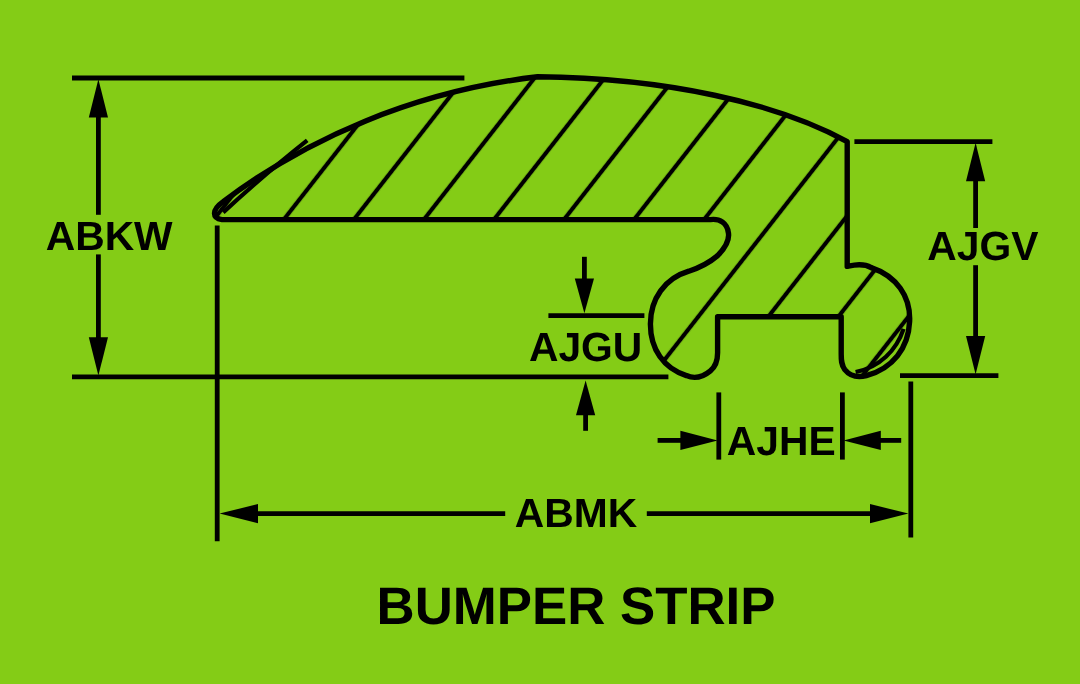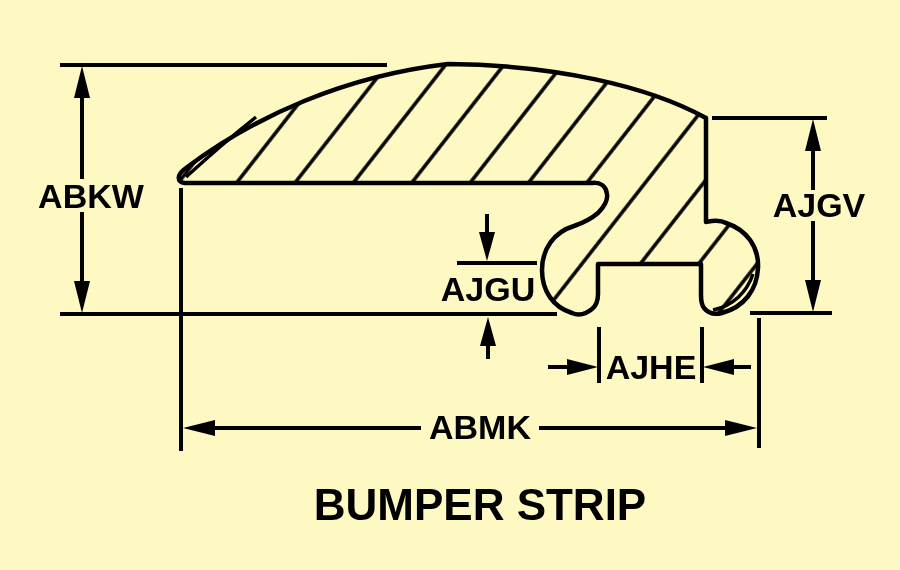--- a/index.html
+++ b/index.html
@@ -3,21 +3,21 @@
 <meta charset="utf-8">
 <style>
   html, body {
     margin: 0;
     padding: 0;
     background: #ffffff;
   }
   .stage {
     width: 900px;
     height: 570px;
-    background: #fef9c3;
+    background: #84cc16;
     position: relative;
     overflow: hidden;
     font-family: "Liberation Sans", sans-serif;
   }
   svg { display: block; }
   .dim-label {
     font-family: "Liberation Sans", sans-serif;
     font-weight: bold;
     font-size: 34px;
     fill: #000000;

